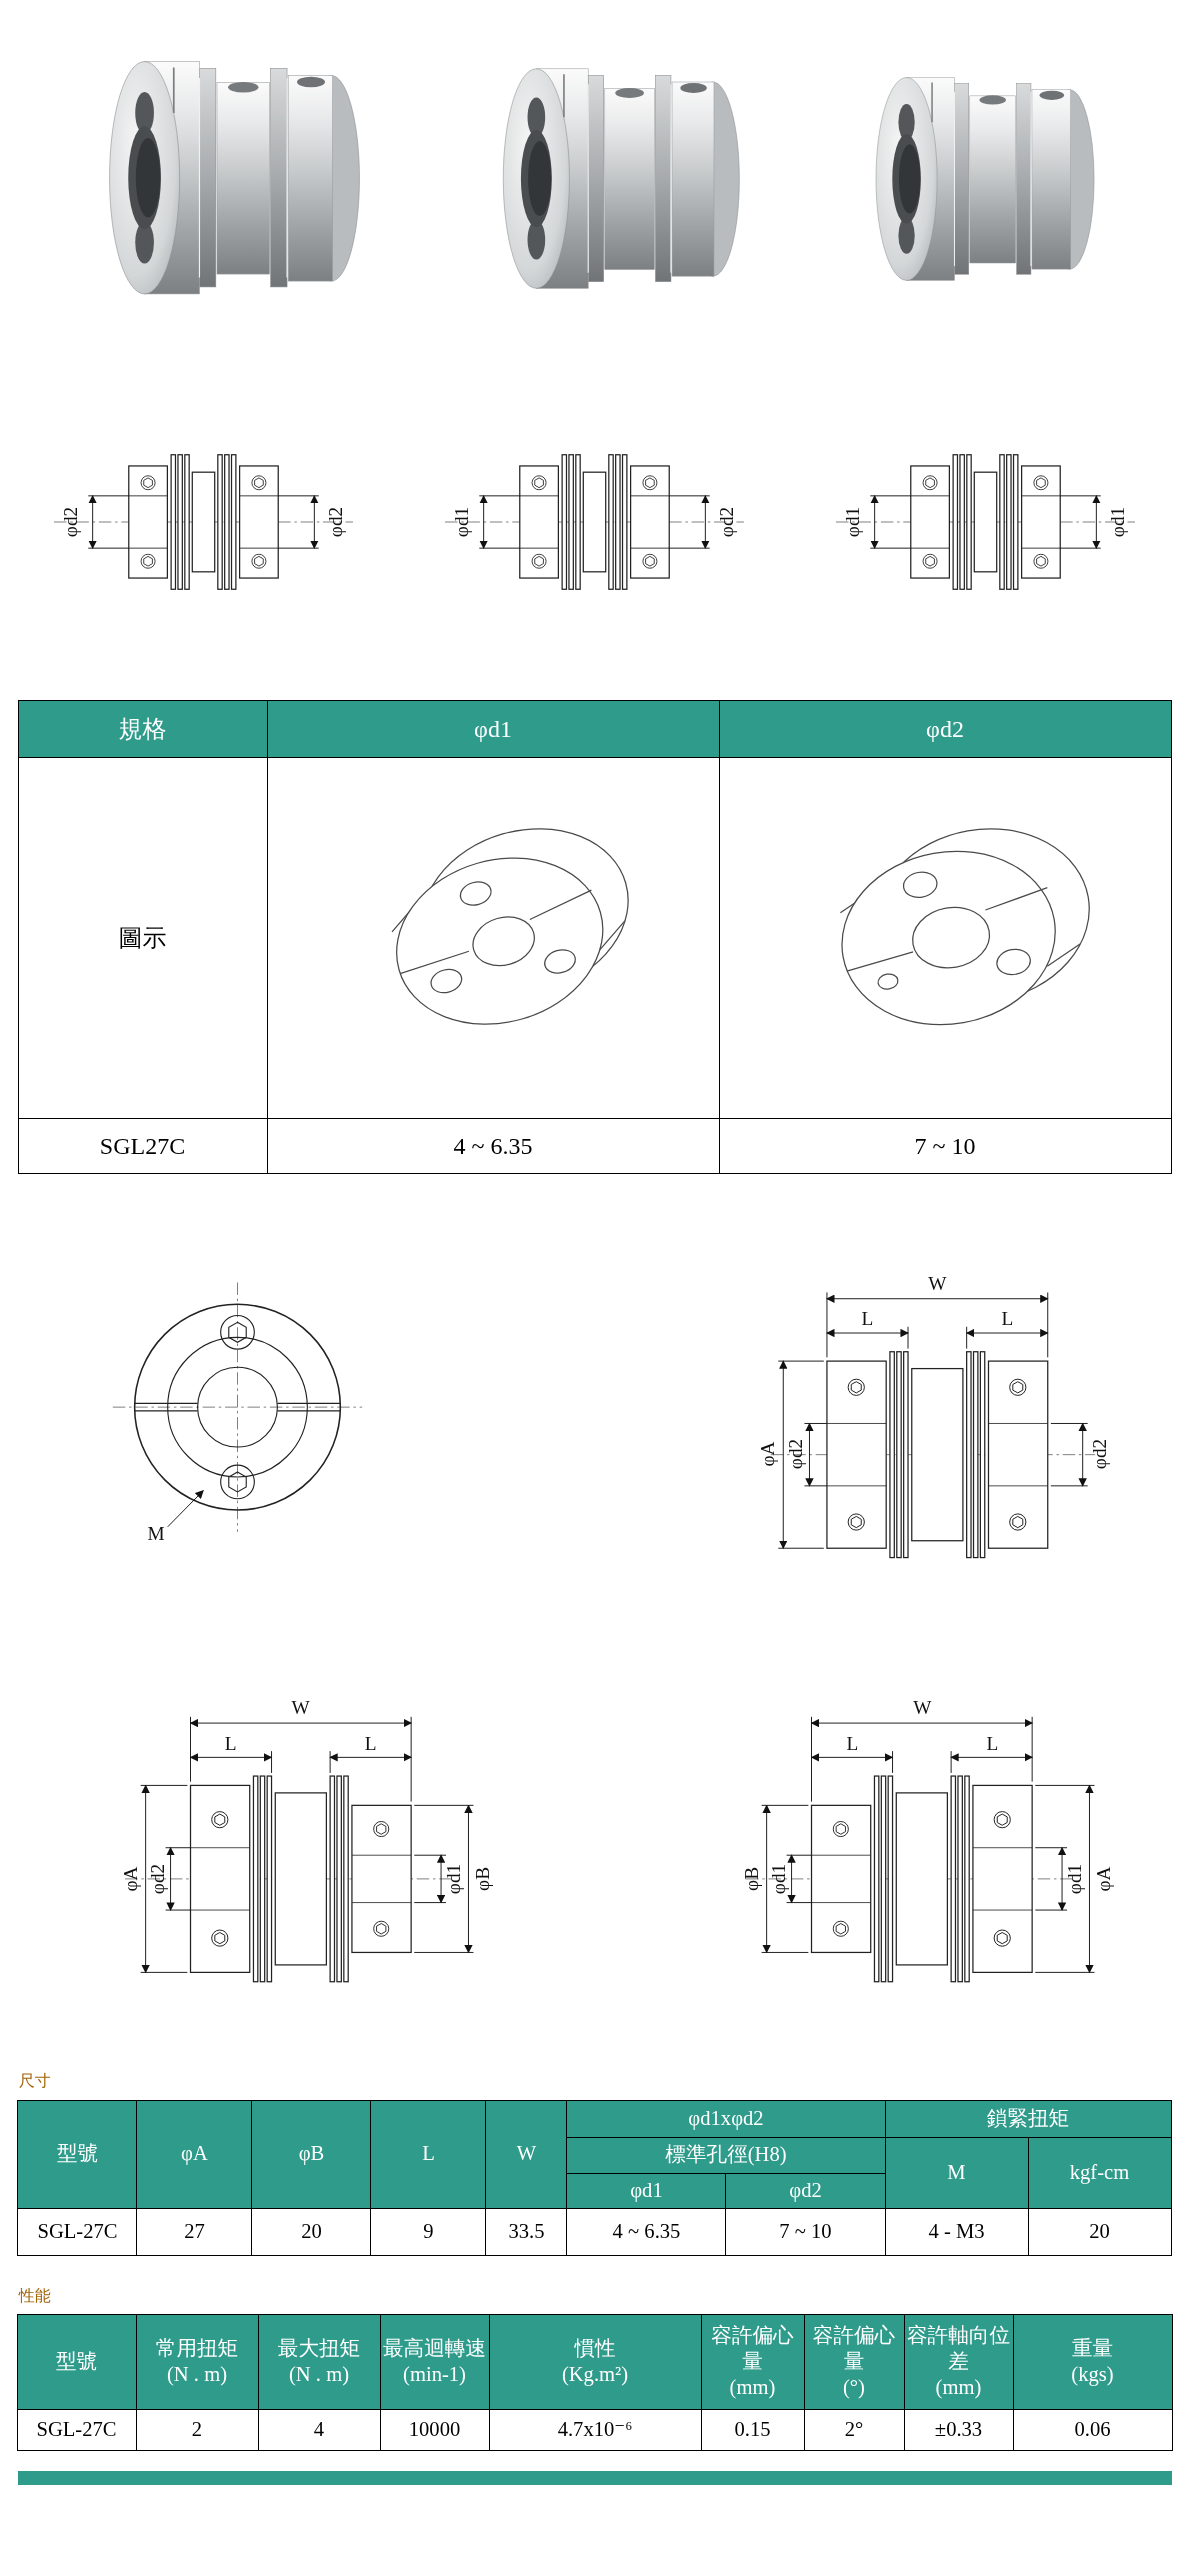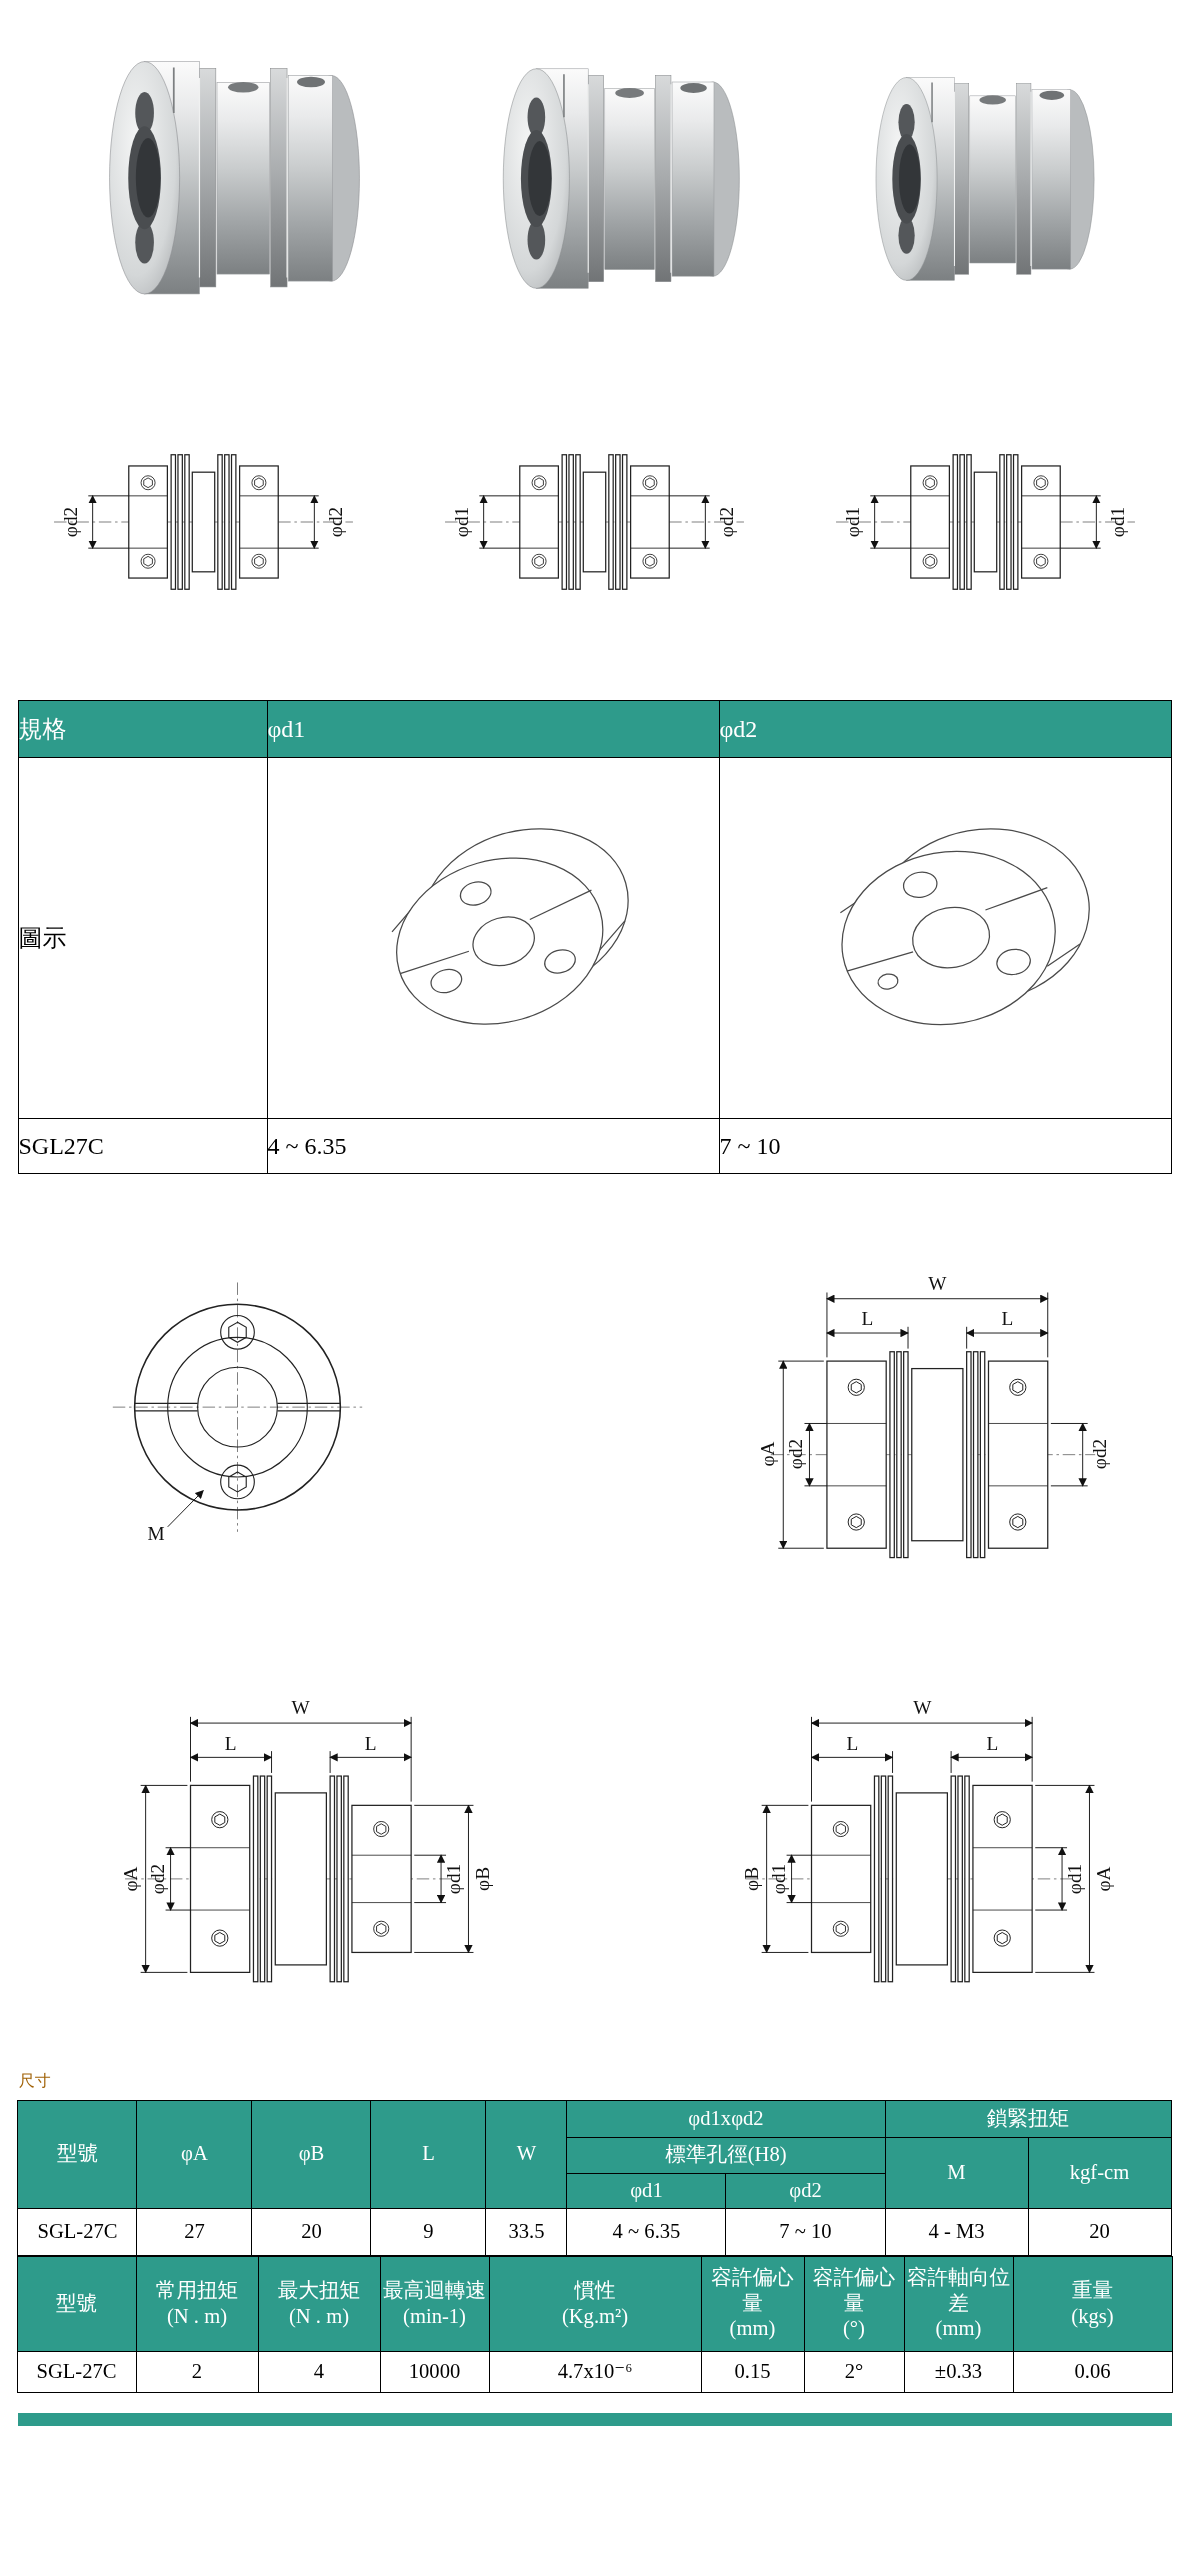--- a/index.html
+++ b/index.html
@@ -16,21 +16,21 @@
 
   
   .cl{stroke:#555;stroke-width:1.2;stroke-dasharray:20 6 4 6;fill:none}
 
   
   .vlab{position:absolute;transform:translate(-50%,-50%) rotate(-90deg);font-size:19.3px;white-space:nowrap;color:#111}
   .hlab{position:absolute;transform:translate(-50%,-50%);font-size:19.3px;white-space:nowrap;color:#111}
 
   
   .spec-table{border-collapse:collapse;margin:41px auto 0;width:1154px;table-layout:fixed}
-  .spec-table td{border:1.2px solid #000;vertical-align:middle;font-size:24px;padding:0}
+  .spec-table td{border:1.2px solid #000;text-align:center;vertical-align:middle;font-size:24px;padding:0}
   .spec-table tr.hd{height:57px}
   .spec-table tr.illus{height:361px}
   .spec-table tr.mdl{height:55px}
 
   .th{background:#2E9B8B;color:#fff}
 
   .sec-title{font-size:16px;margin:30px 0 7.5px 18.7px;color:#a16207}
 
   .dtable{border-collapse:collapse;margin:0 auto;width:1154px;table-layout:fixed}
   .dtable td{border:1.2px solid #000;text-align:center;vertical-align:middle;font-size:20.6px;padding:1.9px 1.2px;line-height:1.25}
@@ -452,20 +452,21 @@
       <td>9</td>
       <td>33.5</td>
       <td>4 ~ 6.35</td>
       <td>7 ~ 10</td>
       <td>4 - M3</td>
       <td>20</td>
     </tr>
   </tbody>
     </table>
 
+  <div class="sec-title">性能</div>
   <table class="dtable perf-table">
     <colgroup>
       <col style="width:119px">
         <col style="width:122px">
         <col style="width:122px">
         <col style="width:109px">
         <col style="width:212px">
       <col style="width:103px">
         <col style="width:100px">
         <col style="width:109px">

